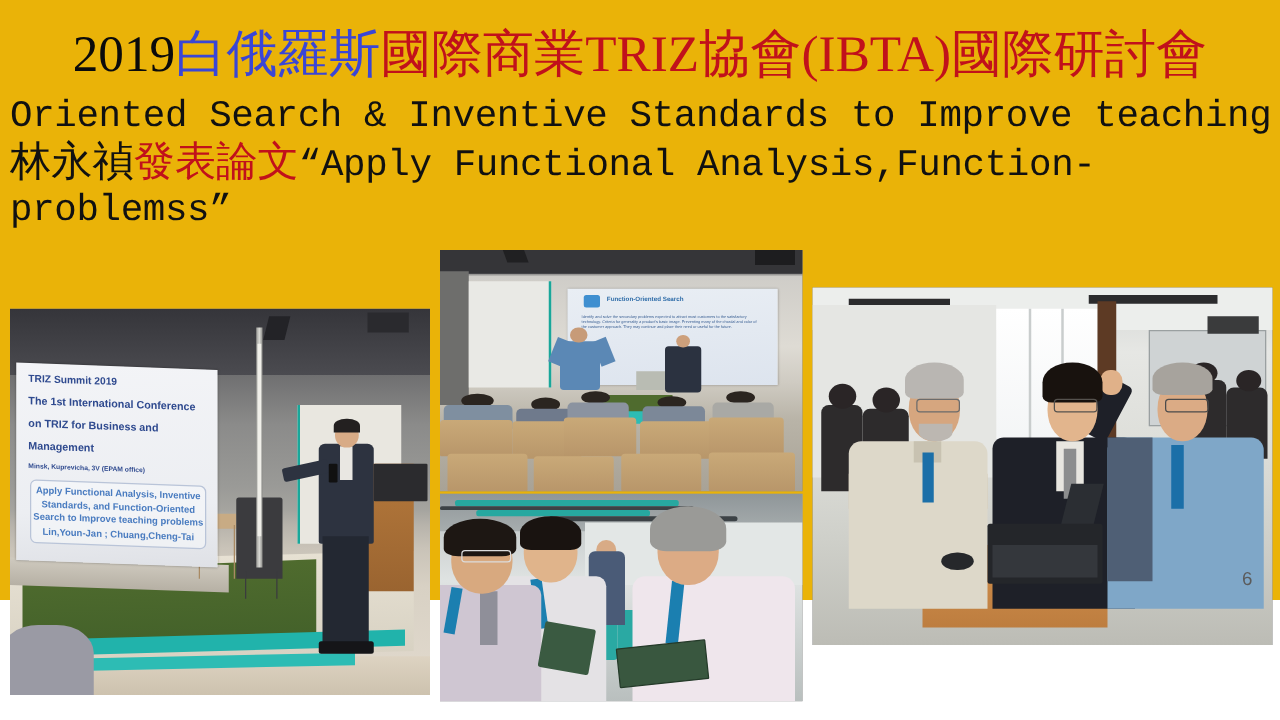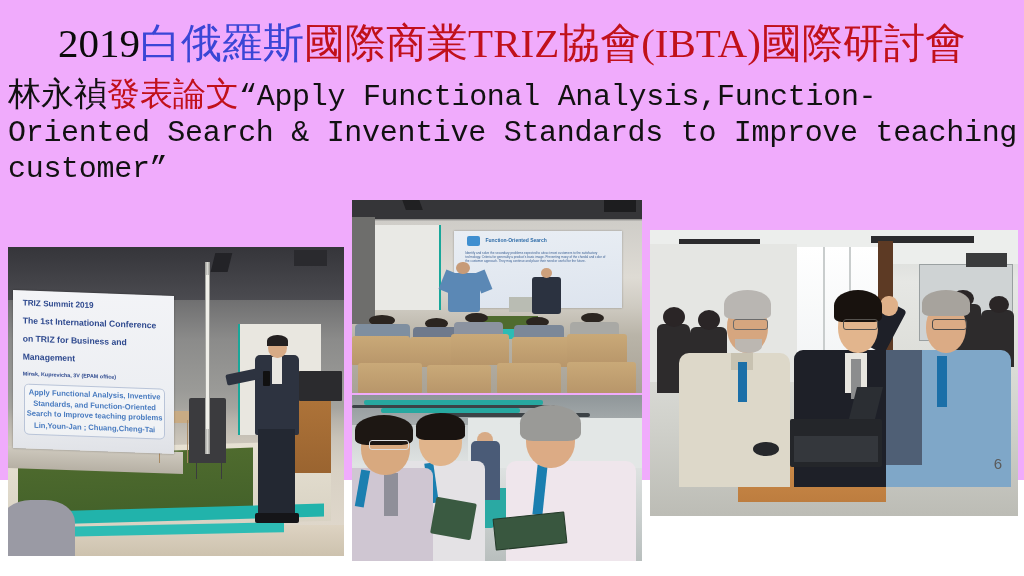--- a/index.html
+++ b/index.html
@@ -3,21 +3,21 @@
 <meta charset="utf-8">
 <style>
   html,body{margin:0;padding:0;}
   body{
     width:1024px;height:576px;
     background:#ffffff;
     font-family:"Liberation Serif", serif;
     overflow:hidden;
     position:relative;
   }
-  .slide{position:relative;width:1024px;height:480px;background:#f0abfc;}
+  .slide{position:relative;width:1024px;height:480px;background:#eab308;}
 
   
   .title-line{
     position:absolute;left:0;top:20px;width:1024px;
     text-align:center;
     font-family:"Liberation Serif", serif;
     font-size:41px;line-height:46px;
     letter-spacing:0px;
     white-space:nowrap;
   }
@@ -200,25 +200,25 @@
 </head>
 <body>
 
 <div class="slide">
 
   <div class="title-line">
     <span class="t-black">2019</span><span class="t-blue">白俄羅斯</span><span class="t-red">國際商業TRIZ協會(IBTA)國際研討會</span>
   </div>
 
   <div class="body-block">
+    <div class="body-line latin">Oriented Search &amp; Inventive Standards to Improve teaching</div>
     <div class="body-line">
       <span>林永禎</span><span class="b-red">發表論文</span><span class="latin">“Apply Functional Analysis,Function-</span>
     </div>
-    <div class="body-line latin">Oriented Search &amp; Inventive Standards to Improve teaching</div>
-    <div class="body-line latin">customer”</div>
+    <div class="body-line latin">problemss”</div>
   </div>
 
   <div class="photo" id="photo-left">
     <div class="pl-wall"></div>
     <div class="pl-ceiling"></div>
     <div class="pl-ceilbar"></div>
     <div class="pl-ceilbar2"></div>
     <div class="pl-stage"></div>
     <div class="pl-floor"></div>
     <div class="pl-turf"></div>

